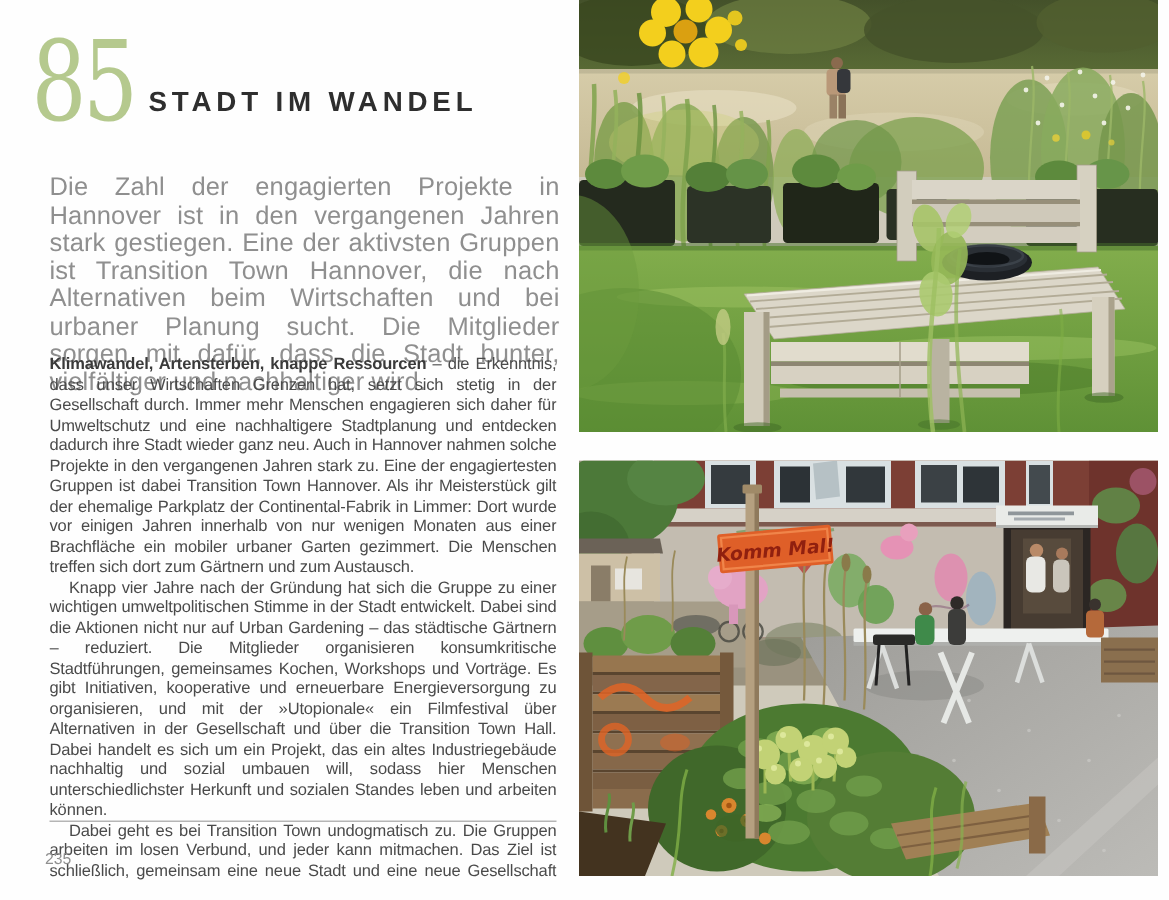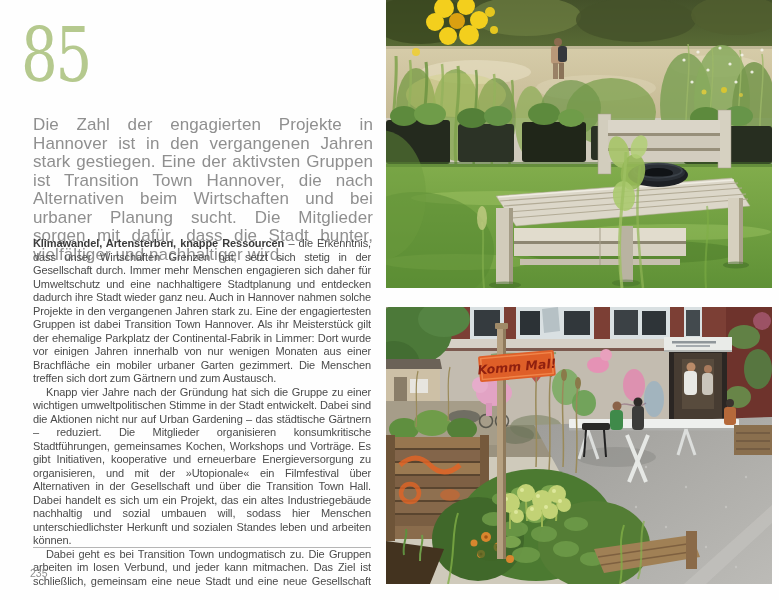--- a/index.html
+++ b/index.html
@@ -56,20 +56,21 @@
   .photo.top{left:386px;top:0;width:386px;height:288px;}
   .photo.bottom{left:386px;top:307px;width:386px;height:277px;}
   .photo svg{display:block;width:100%;height:100%;}
 </style>
 </head>
 <body>
 
 <div class="page">
 
   <div class="chapter-num">85</div>
+  <h1 class="title">STADT IM WANDEL</h1>
 
   <p class="intro">Die Zahl der engagierten Projekte in Hannover ist in den vergangenen Jahren stark gestiegen. Eine der aktivsten Gruppen ist Transition Town Hannover, die nach Alternativen beim Wirtschaften und bei urbaner Planung sucht. Die Mitglieder sorgen mit dafür, dass die Stadt bunter, vielfältiger und nachhaltiger wird.</p>
 
   <div class="bodytext">
     <p><span class="lead">Klimawandel, Artensterben, knappe Ressourcen</span><span> – die Erkenntnis, dass unser Wirtschaften Grenzen hat, setzt sich stetig in der Gesellschaft durch. Immer mehr Menschen engagieren sich daher für Umweltschutz und eine nachhaltigere Stadtplanung und entdecken dadurch ihre Stadt wieder ganz neu. Auch in Hannover nahmen solche Projekte in den vergangenen Jahren stark zu. Eine der engagiertesten Gruppen ist dabei Transition Town Hannover. Als ihr Meisterstück gilt der ehemalige Parkplatz der Continental-Fabrik in Limmer: Dort wurde vor einigen Jahren innerhalb von nur wenigen Monaten aus einer Brachfläche ein mobiler urbaner Garten gezimmert. Die Menschen treffen sich dort zum Gärtnern und zum Austausch.</span></p>
     <p class="indent">Knapp vier Jahre nach der Gründung hat sich die Gruppe zu einer wichtigen umweltpolitischen Stimme in der Stadt entwickelt. Dabei sind die Aktionen nicht nur auf Urban Gardening – das städtische Gärtnern – reduziert. Die Mitglieder organisieren konsumkritische Stadtführungen, gemeinsames Kochen, Workshops und Vorträge. Es gibt Initiativen, kooperative und erneuerbare Energieversorgung zu organisieren, und mit der »Utopionale« ein Filmfestival über Alternativen in der Gesellschaft und über die Transition Town Hall. Dabei handelt es sich um ein Projekt, das ein altes Industriegebäude nachhaltig und sozial umbauen will, sodass hier Menschen unterschiedlichster Herkunft und sozialen Standes leben und arbeiten können.</p>
     <p class="indent">Dabei geht es bei Transition Town undogmatisch zu. Die Gruppen arbeiten im losen Verbund, und jeder kann mitmachen. Das Ziel ist schließlich, gemeinsam eine neue Stadt und eine neue Gesellschaft zu erschaffen, die bunter, nachhaltiger und gerechter ist.</p>
   </div>
 
   <div class="rule"></div>

